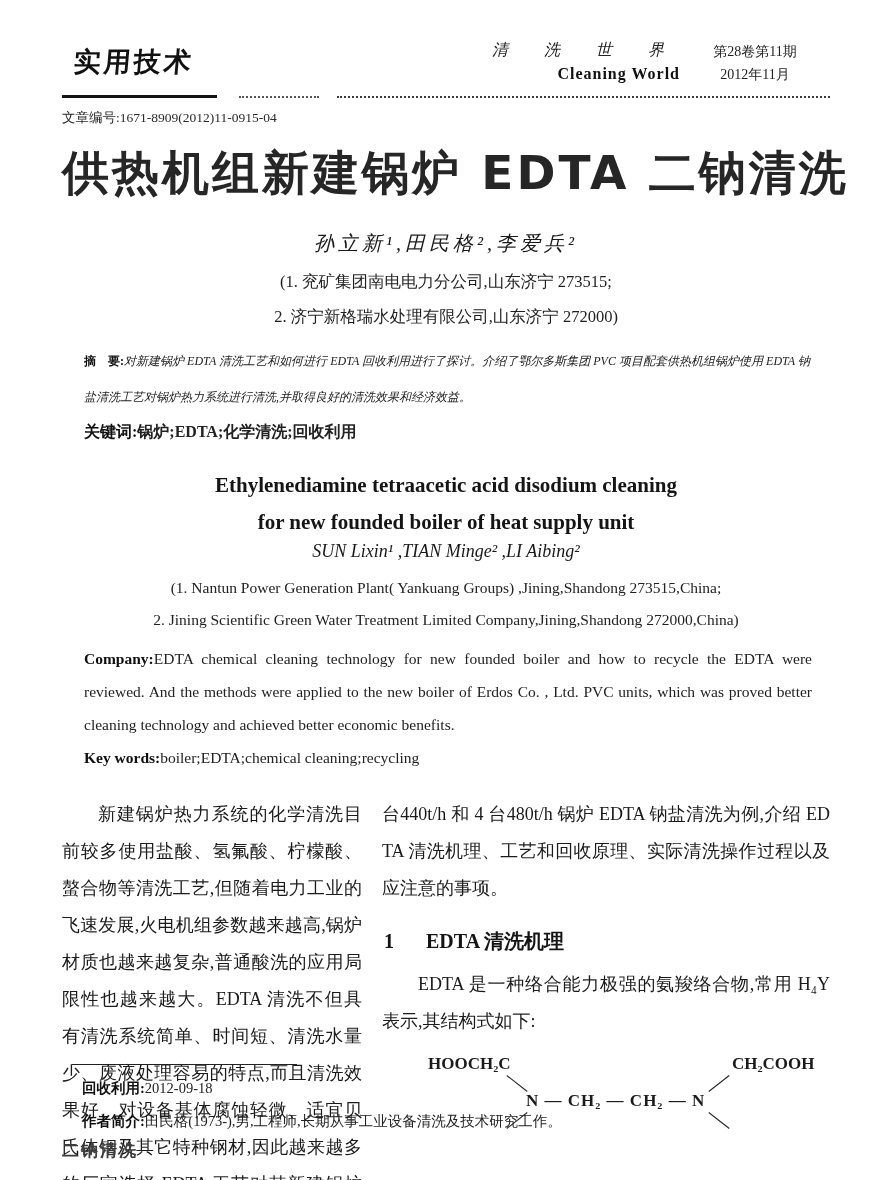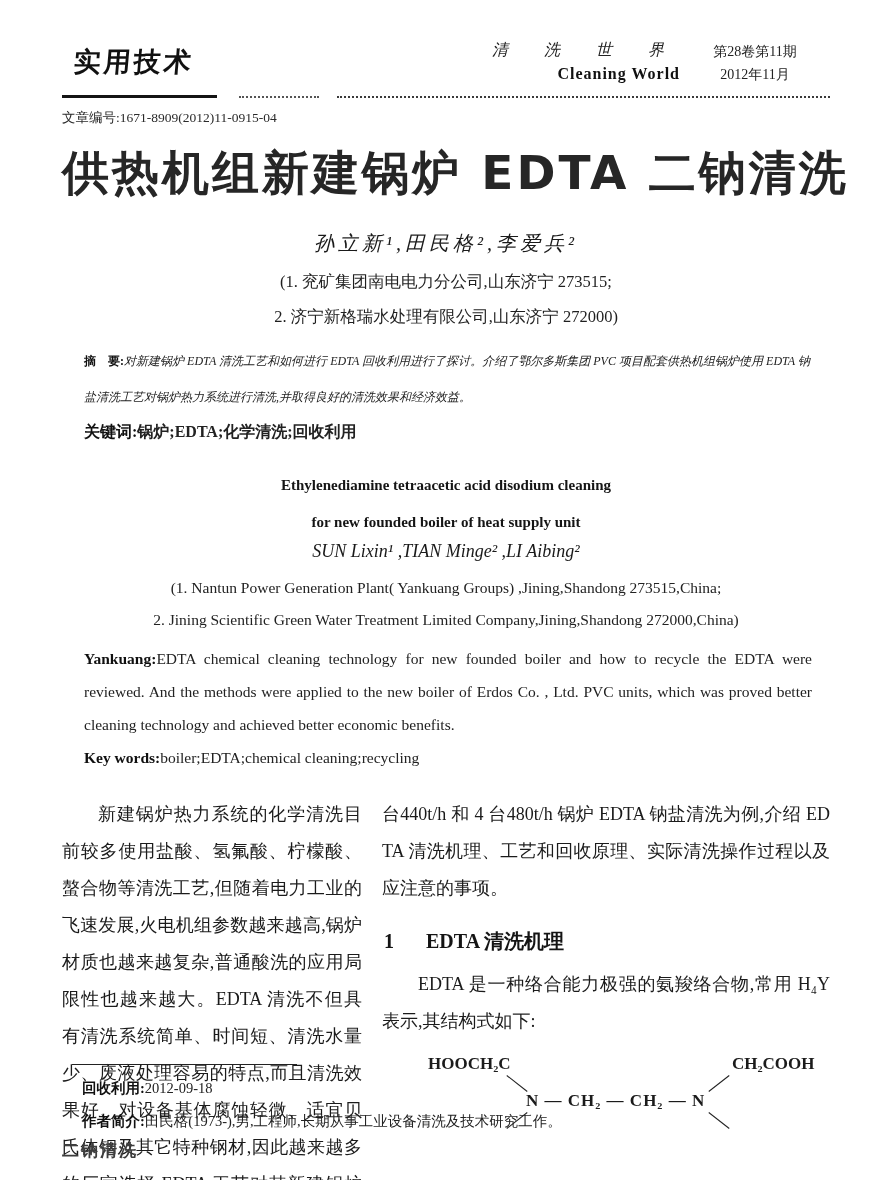--- a/index.html
+++ b/index.html
@@ -46,21 +46,21 @@
   
   .abstract-cn {
     margin: 16px 20px 0 22px; font-size: 12px; line-height: 36px;
     text-align: justify; word-break: break-all; font-style: italic; color: #222;
   }
   .abstract-cn .lbl, .keywords-cn .lbl { font-weight: bold; font-style: normal; color: #111; }
   .keywords-cn { margin: 2px 20px 0 22px; font-size: 16px; line-height: 30px; color: #222; }
   .keywords-cn .val { font-weight: bold; }
 
   
-  .etitle { margin-top: 20px; text-align: center; font-size: 15px; font-weight: bold; line-height: 37px; color: #151515; }
+  .etitle { margin-top: 20px; text-align: center; font-size: 21px; font-weight: bold; line-height: 37px; color: #151515; }
   .eauthors { text-align: center; font-size: 18px; font-style: italic; color: #1a1a1a; }
   .eaffil { margin-top: 10px; text-align: center; font-size: 15.5px; line-height: 32px; color: #222; }
   .eabstract { margin: 6px 18px 0 22px; font-size: 15.5px; line-height: 33px; text-align: justify; color: #222; }
   .eabstract .lbl, .ekeywords .lbl { font-weight: bold; color: #101010; }
   .ekeywords { margin: 0 18px 0 22px; font-size: 15.5px; line-height: 33px; color: #222; }
 
   
   .columns { display: flex; gap: 20px; margin-top: 22px; }
   .col { flex: 1; font-size: 18px; line-height: 37px; text-align: justify; word-break: break-all; color: #1b1b1b; }
   .col p.indent { text-indent: 2em; }
@@ -135,21 +135,21 @@
   </div>
 
   <div class="eauthors">SUN Lixin¹ ,TIAN Minge² ,LI Aibing²</div>
 
   <div class="eaffil">
     <div>(1. Nantun Power Generation Plant( Yankuang Groups) ,Jining,Shandong 273515,China;</div>
     <div>2. Jining Scientific Green Water Treatment Limited Company,Jining,Shandong 272000,China)</div>
   </div>
 
   <div class="eabstract">
-    <span class="lbl">Yankuang:</span><span>EDTA chemical cleaning technology for new founded boiler and how to recycle the EDTA were reviewed. And the methods were applied to the new boiler of Erdos Co. , Ltd. PVC units, which was proved better cleaning technology and achieved better economic benefits.</span>
+    <span class="lbl">Company:</span><span>EDTA chemical cleaning technology for new founded boiler and how to recycle the EDTA were reviewed. And the methods were applied to the new boiler of Erdos Co. , Ltd. PVC units, which was proved better cleaning technology and achieved better economic benefits.</span>
   </div>
 
   <div class="ekeywords">
     <span class="lbl">Key words:</span><span>boiler;EDTA;chemical cleaning;recycling</span>
   </div>
 
   <div class="columns">
     <div class="col">
       <p class="indent">新建锅炉热力系统的化学清洗目前较多使用盐酸、氢氟酸、柠檬酸、螯合物等清洗工艺,但随着电力工业的飞速发展,火电机组参数越来越高,锅炉材质也越来越复杂,普通酸洗的应用局限性也越来越大。EDTA 清洗不但具有清洗系统简单、时间短、清洗水量少、废液处理容易的特点,而且清洗效果好、对设备基体腐蚀轻微、适宜贝氏体钢及其它特种钢材,因此越来越多的厂家选择 EDTA 工艺对其新建锅炉热力系统进行清洗。</p>
 

